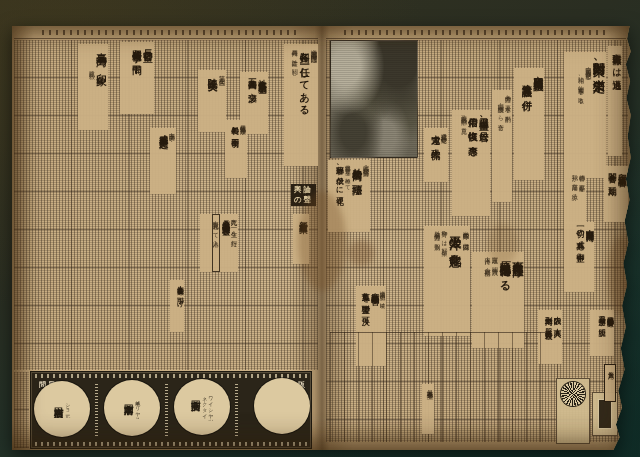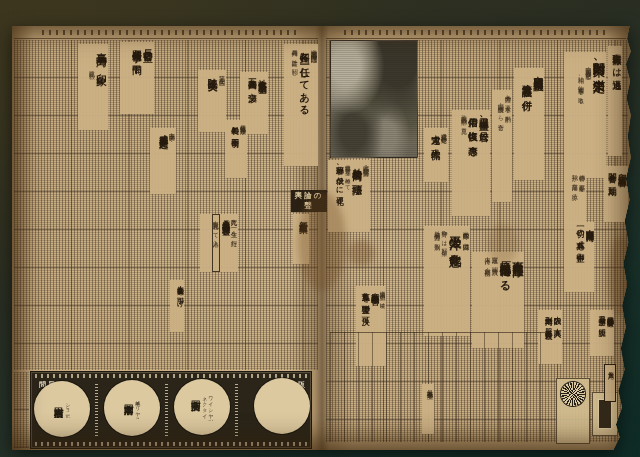--- a/index.html
+++ b/index.html
@@ -128,21 +128,21 @@
     <div class="k" style="font-size:6px">中西父子の</div>
     <div class="m" style="font-size:9px">盛岡事件惹起</div>
   </div>
 
   <div class="v" style="left:188px;top:188px;width:38px;height:58px">
     <div class="k">九死に一生を得た</div>
     <div class="m" style="font-size:8px">桑原基隆市尹歸臺</div>
     <div class="s bx">吉野丸遲れて入港</div>
   </div>
 
-  <div class="hbox" style="left:279px;top:164px;width:36px">輿論の聲</div>
+  <div class="hbox" style="left:279px;top:158px;width:25px">輿論の聲</div>
   <div class="v" style="left:281px;top:188px;width:16px;height:50px">
     <div class="m" style="font-size:8.5px">新通貨政策</div>
   </div>
 
   <div class="v" style="left:158px;top:254px;width:14px;height:52px">
     <div class="m" style="font-size:7px">生產費を引下げ</div>
   </div>
 
   <div class="v" style="left:596px;top:20px;width:14px;height:110px">
     <div class="m" style="font-size:9px">主張貫徹には邁進</div>

